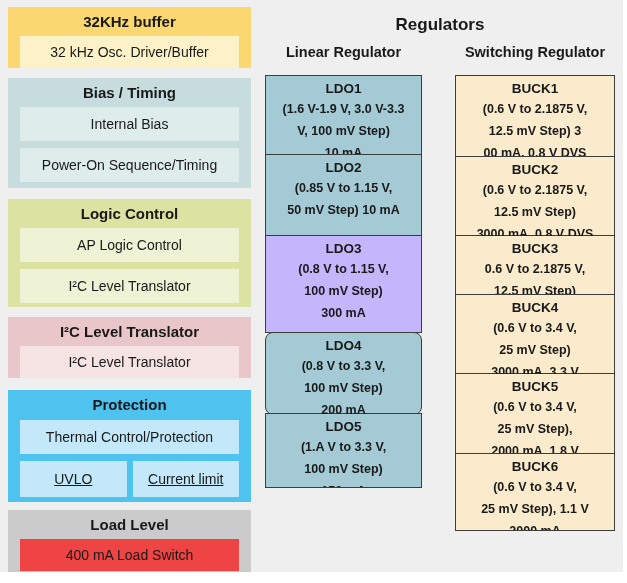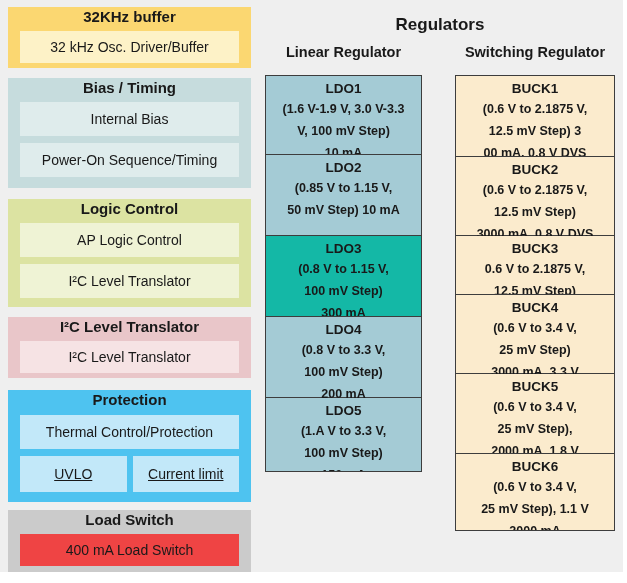--- a/index.html
+++ b/index.html
@@ -4,21 +4,21 @@
 <style>
   html,body{margin:0;padding:0;background:#ffffff;}
   .canvas{
     position:relative;width:627px;height:583px;background:#ffffff;overflow:hidden;
     font-family:"Liberation Sans",sans-serif;color:#191919;
     -webkit-font-smoothing:antialiased;
   }
   .panel-bg{position:absolute;left:0;top:0;width:623px;height:572px;background:#efefef;}
   
   .lblock{position:absolute;left:8px;width:243px;box-sizing:border-box;}
-  .lblock .btitle{font-weight:bold;font-size:15px;text-align:center;line-height:20px;}
+  .lblock .btitle{font-weight:bold;font-size:15px;text-align:center;padding-top:5px;line-height:20px;}
   .items{margin:4px 12px 0 12px;display:flex;flex-direction:column;gap:7px;}
   .item{height:32px;display:flex;align-items:center;justify-content:center;
         font-size:14px;text-align:center;}
   .item.tall{height:34px;}
   .splitrow{margin:7px 12px 0 12px;display:flex;gap:6px;text-decoration:underline;}
   .splitrow .item{flex:1;height:36px;}
   
   .reg-title{position:absolute;left:265px;top:15px;width:350px;text-align:center;
              font-weight:bold;font-size:17px;}
   .col-head{position:absolute;top:44px;font-weight:bold;font-size:14.5px;text-align:center;}
@@ -79,21 +79,21 @@
     <div class="items" style="margin-top:5px;">
       <div class="item tall" style="background: rgb(194, 232, 249);">Thermal Control/Protection</div>
     </div>
     <div class="splitrow">
       <div class="item" style="background: rgb(194, 232, 249);">UVLO</div>
       <div class="item" style="background: rgb(194, 232, 249);">Current limit</div>
     </div>
   </div>
 
   <div class="lblock" style="top: 510px; height: 62px; background: rgb(203, 203, 203);">
-    <div class="btitle">Load Switch</div>
+    <div class="btitle">Load Level</div>
     <div class="items">
       <div class="item" style="background: #ef4444;">400 mA Load Switch</div>
     </div>
   </div>
 
   <div class="reg-title">Regulators</div>
   <div class="col-head switching">Switching Regulator</div>
   <div class="col-head linear">Linear Regulator</div>
 
   <div class="stack linear">
@@ -101,27 +101,27 @@
       <div class="rname">LDO1</div>
       <div class="rdetail">(1.6 V-1.9 V, 3.0 V-3.3
 V, 100 mV Step)
 10 mA</div>
     </div>
     <div class="regblock" style="height: 83px; background: rgb(164, 203, 213);">
       <div class="rname">LDO2</div>
       <div class="rdetail">(0.85 V to 1.15 V,
 50 mV Step) 10 mA</div>
     </div>
-    <div class="regblock" style="height: 82px; background: #14b8a6;">
+    <div class="regblock" style="height: 98px; background: #c4b5fd;">
       <div class="rname">LDO3</div>
       <div class="rdetail">(0.8 V to 1.15 V,
 100 mV Step)
 300 mA</div>
     </div>
-    <div class="regblock" style="height: 83px; background: rgb(164, 203, 213);">
+    <div class="regblock" style="height: 83px; background: rgb(164, 203, 213); border-radius: 8px;">
       <div class="rname">LDO4</div>
       <div class="rdetail">(0.8 V to 3.3 V,
 100 mV Step)
 200 mA</div>
     </div>
     <div class="regblock" style="height: 75px; background: rgb(164, 203, 213);">
       <div class="rname">LDO5</div>
       <div class="rdetail">(1.A V to 3.3 V,
 100 mV Step)
 150 mA</div>

